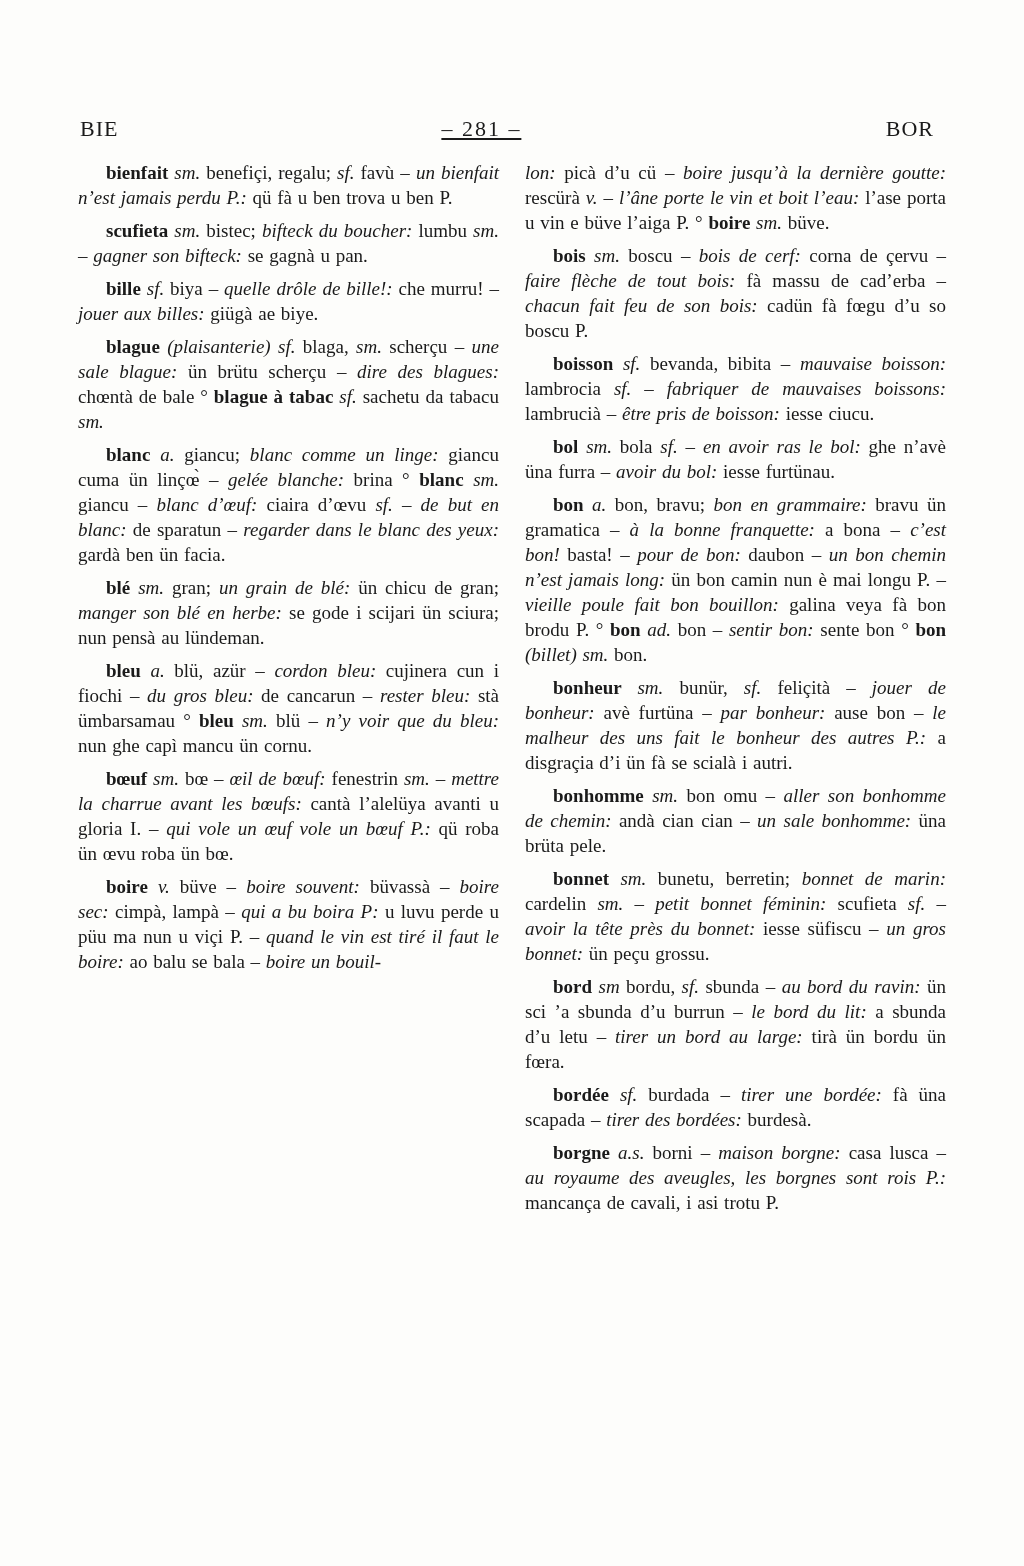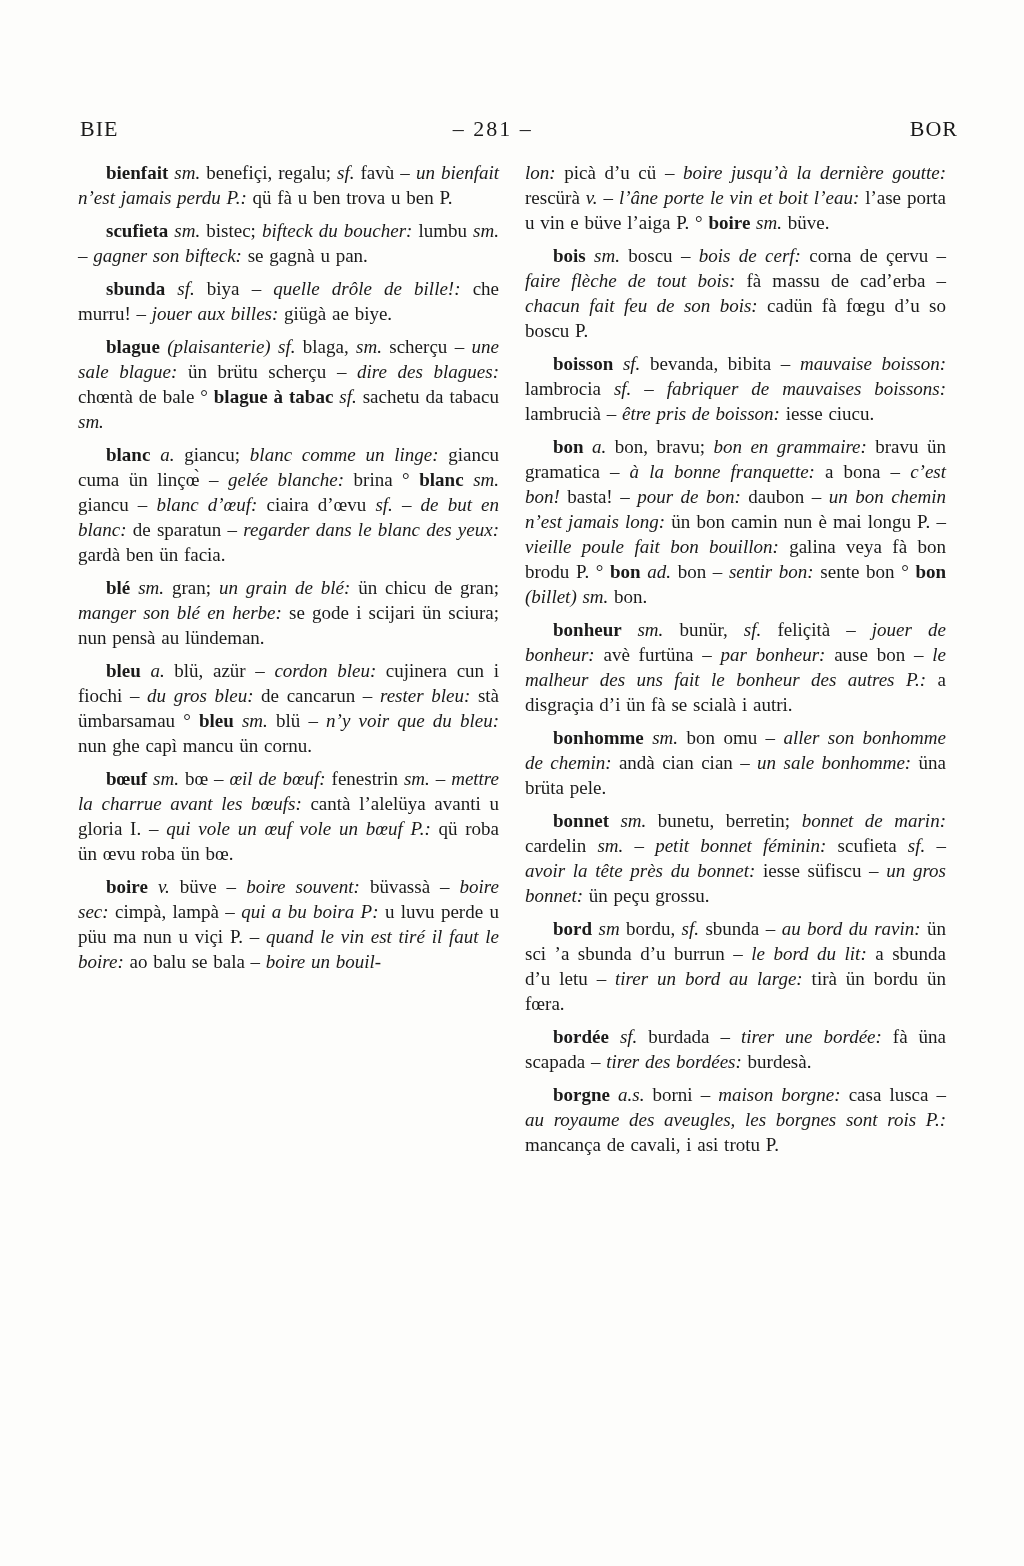--- a/index.html
+++ b/index.html
@@ -16,28 +16,28 @@
     overflow: hidden;
   }
   .page {
     position: absolute;
     inset: 0;
   }
   .page-header {
     position: absolute;
     top: 116px;
     left: 80px;
-    right: 66px;
+    right: 90px;
     height: 30px;
     font-size: 22px;
     letter-spacing: 1px;
     text-align: center;
   }
   .guide-left   { position: absolute; left: 0; top: 0; }
-  .page-number  { position: absolute; left: 47%; top: 0; transform: translateX(-50%); letter-spacing: 2px; }
+  .page-number  { position: absolute; left: 47%; top: 0; transform: translateX(-50%); letter-spacing: 2px; text-decoration: underline; }
   .guide-right  { position: absolute; right: 0; top: 0; }
   .columns {
     position: absolute;
     top: 160px;
     left: 78px;
     width: 868px;
     display: flex;
     gap: 26px;
   }
   .col {
@@ -64,32 +64,33 @@
 <div class="page">
   <div class="page-header">
     <span class="guide-left">BIE</span>
     <span class="page-number">– 281 –</span>
     <span class="guide-right">BOR</span>
   </div>
   <div class="columns">
     <div class="col">
         <p class="entry"><span class="seg-b">bienfait </span><span class="seg-i">sm. </span><span class="seg-r">benefiçi, regalu; </span><span class="seg-i">sf. </span><span class="seg-r">favù – </span><span class="seg-i">un bienfait n’est jamais perdu P.: </span><span class="seg-r">qü fà u ben trova u ben P.</span></p>
         <p class="entry"><span class="seg-b">scufieta </span><span class="seg-i">sm. </span><span class="seg-r">bistec; </span><span class="seg-i">bifteck du boucher: </span><span class="seg-r">lumbu </span><span class="seg-i">sm. </span><span class="seg-r">– </span><span class="seg-i">gagner son bifteck: </span><span class="seg-r">se gagnà u pan.</span></p>
-        <p class="entry"><span class="seg-b">sbunda </span><span class="seg-i">sf. </span><span class="seg-r">biya – </span><span class="seg-i">quelle drôle de bille!: </span><span class="seg-r">che murru! – </span><span class="seg-i">jouer aux billes: </span><span class="seg-r">giügà ae biye.</span></p>
+        <p class="entry"><span class="seg-b">bille </span><span class="seg-i">sf. </span><span class="seg-r">biya – </span><span class="seg-i">quelle drôle de bille!: </span><span class="seg-r">che murru! – </span><span class="seg-i">jouer aux billes: </span><span class="seg-r">giügà ae biye.</span></p>
         <p class="entry"><span class="seg-b">blague </span><span class="seg-i">(plaisanterie) sf. </span><span class="seg-r">blaga, </span><span class="seg-i">sm. </span><span class="seg-r">scherçu – </span><span class="seg-i">une sale blague: </span><span class="seg-r">ün brütu scherçu – </span><span class="seg-i">dire des blagues: </span><span class="seg-r">chœntà de bale ° </span><span class="seg-b">blague à tabac </span><span class="seg-i">sf. </span><span class="seg-r">sachetu da tabacu </span><span class="seg-i">sm.</span></p>
         <p class="entry"><span class="seg-b">blanc </span><span class="seg-i">a. </span><span class="seg-r">giancu; </span><span class="seg-i">blanc comme un linge: </span><span class="seg-r">giancu cuma ün linçœ̀ – </span><span class="seg-i">gelée blanche: </span><span class="seg-r">brina ° </span><span class="seg-b">blanc </span><span class="seg-i">sm. </span><span class="seg-r">giancu – </span><span class="seg-i">blanc d’œuf: </span><span class="seg-r">ciaira d’œvu </span><span class="seg-i">sf. </span><span class="seg-r">– </span><span class="seg-i">de but en blanc: </span><span class="seg-r">de sparatun – </span><span class="seg-i">regarder dans le blanc des yeux: </span><span class="seg-r">gardà ben ün facia.</span></p>
         <p class="entry"><span class="seg-b">blé </span><span class="seg-i">sm. </span><span class="seg-r">gran; </span><span class="seg-i">un grain de blé: </span><span class="seg-r">ün chicu de gran; </span><span class="seg-i">manger son blé en herbe: </span><span class="seg-r">se gode i scijari ün sciura; nun pensà au lündeman.</span></p>
         <p class="entry"><span class="seg-b">bleu </span><span class="seg-i">a. </span><span class="seg-r">blü, azür – </span><span class="seg-i">cordon bleu: </span><span class="seg-r">cujinera cun i fiochi – </span><span class="seg-i">du gros bleu: </span><span class="seg-r">de cancarun – </span><span class="seg-i">rester bleu: </span><span class="seg-r">stà ümbarsamau ° </span><span class="seg-b">bleu </span><span class="seg-i">sm. </span><span class="seg-r">blü – </span><span class="seg-i">n’y voir que du bleu: </span><span class="seg-r">nun ghe capì mancu ün cornu.</span></p>
         <p class="entry"><span class="seg-b">bœuf </span><span class="seg-i">sm. </span><span class="seg-r">bœ – </span><span class="seg-i">œil de bœuf: </span><span class="seg-r">fenestrin </span><span class="seg-i">sm. </span><span class="seg-r">– </span><span class="seg-i">mettre la charrue avant les bœufs: </span><span class="seg-r">cantà l’alelüya avanti u gloria I. – </span><span class="seg-i">qui vole un œuf vole un bœuf P.: </span><span class="seg-r">qü roba ün œvu roba ün bœ.</span></p>
         <p class="entry"><span class="seg-b">boire </span><span class="seg-i">v. </span><span class="seg-r">büve – </span><span class="seg-i">boire souvent: </span><span class="seg-r">büvassà – </span><span class="seg-i">boire sec: </span><span class="seg-r">cimpà, lampà – </span><span class="seg-i">qui a bu boira P: </span><span class="seg-r">u luvu perde u püu ma nun u viçi P. – </span><span class="seg-i">quand le vin est tiré il faut le boire: </span><span class="seg-r">ao balu se bala – </span><span class="seg-i">boire un bouil-</span></p>
       </div>
     <div class="col">
         <p class="entry cont"><span class="seg-i">lon: </span><span class="seg-r">picà d’u cü – </span><span class="seg-i">boire jusqu’à la dernière goutte: </span><span class="seg-r">rescürà </span><span class="seg-i">v. </span><span class="seg-r">– </span><span class="seg-i">l’âne porte le vin et boit l’eau: </span><span class="seg-r">l’ase porta u vin e büve l’aiga P. ° </span><span class="seg-b">boire </span><span class="seg-i">sm. </span><span class="seg-r">büve.</span></p>
         <p class="entry"><span class="seg-b">bois </span><span class="seg-i">sm. </span><span class="seg-r">boscu – </span><span class="seg-i">bois de cerf: </span><span class="seg-r">corna de çervu – </span><span class="seg-i">faire flèche de tout bois: </span><span class="seg-r">fà massu de cad’erba – </span><span class="seg-i">chacun fait feu de son bois: </span><span class="seg-r">cadün fà fœgu d’u so boscu P.</span></p>
         <p class="entry"><span class="seg-b">boisson </span><span class="seg-i">sf. </span><span class="seg-r">bevanda, bibita – </span><span class="seg-i">mauvaise boisson: </span><span class="seg-r">lambrocia </span><span class="seg-i">sf. </span><span class="seg-r">– </span><span class="seg-i">fabriquer de mauvaises boissons: </span><span class="seg-r">lambrucià – </span><span class="seg-i">être pris de boisson: </span><span class="seg-r">iesse ciucu.</span></p>
+        <p class="entry"><span class="seg-b">bol </span><span class="seg-i">sm. </span><span class="seg-r">bola </span><span class="seg-i">sf. </span><span class="seg-r">– </span><span class="seg-i">en avoir ras le bol: </span><span class="seg-r">ghe n’avè üna furra – </span><span class="seg-i">avoir du bol: </span><span class="seg-r">iesse furtünau.</span></p>
         <p class="entry"><span class="seg-b">bon </span><span class="seg-i">a. </span><span class="seg-r">bon, bravu; </span><span class="seg-i">bon en grammaire: </span><span class="seg-r">bravu ün gramatica – </span><span class="seg-i">à la bonne franquette: </span><span class="seg-r">a bona – </span><span class="seg-i">c’est bon! </span><span class="seg-r">basta! – </span><span class="seg-i">pour de bon: </span><span class="seg-r">daubon – </span><span class="seg-i">un bon chemin n’est jamais long: </span><span class="seg-r">ün bon camin nun è mai longu P. – </span><span class="seg-i">vieille poule fait bon bouillon: </span><span class="seg-r">galina veya fà bon brodu P. ° </span><span class="seg-b">bon </span><span class="seg-i">ad. </span><span class="seg-r">bon – </span><span class="seg-i">sentir bon: </span><span class="seg-r">sente bon ° </span><span class="seg-b">bon </span><span class="seg-i">(billet) sm. </span><span class="seg-r">bon.</span></p>
         <p class="entry"><span class="seg-b">bonheur </span><span class="seg-i">sm. </span><span class="seg-r">bunür, </span><span class="seg-i">sf. </span><span class="seg-r">feliçità – </span><span class="seg-i">jouer de bonheur: </span><span class="seg-r">avè furtüna – </span><span class="seg-i">par bonheur: </span><span class="seg-r">ause bon – </span><span class="seg-i">le malheur des uns fait le bonheur des autres P.: </span><span class="seg-r">a disgraçia d’i ün fà se scialà i autri.</span></p>
         <p class="entry"><span class="seg-b">bonhomme </span><span class="seg-i">sm. </span><span class="seg-r">bon omu – </span><span class="seg-i">aller son bonhomme de chemin: </span><span class="seg-r">andà cian cian – </span><span class="seg-i">un sale bonhomme: </span><span class="seg-r">üna brüta pele.</span></p>
         <p class="entry"><span class="seg-b">bonnet </span><span class="seg-i">sm. </span><span class="seg-r">bunetu, berretin; </span><span class="seg-i">bonnet de marin: </span><span class="seg-r">cardelin </span><span class="seg-i">sm. </span><span class="seg-r">– </span><span class="seg-i">petit bonnet féminin: </span><span class="seg-r">scufieta </span><span class="seg-i">sf. </span><span class="seg-r">– </span><span class="seg-i">avoir la tête près du bonnet: </span><span class="seg-r">iesse süfiscu – </span><span class="seg-i">un gros bonnet: </span><span class="seg-r">ün peçu grossu.</span></p>
         <p class="entry"><span class="seg-b">bord </span><span class="seg-i">sm </span><span class="seg-r">bordu, </span><span class="seg-i">sf. </span><span class="seg-r">sbunda – </span><span class="seg-i">au bord du ravin: </span><span class="seg-r">ün sci ’a sbunda d’u burrun – </span><span class="seg-i">le bord du lit: </span><span class="seg-r">a sbunda d’u letu – </span><span class="seg-i">tirer un bord au large: </span><span class="seg-r">tirà ün bordu ün fœra.</span></p>
         <p class="entry"><span class="seg-b">bordée </span><span class="seg-i">sf. </span><span class="seg-r">burdada – </span><span class="seg-i">tirer une bordée: </span><span class="seg-r">fà üna scapada – </span><span class="seg-i">tirer des bordées: </span><span class="seg-r">burdesà.</span></p>
         <p class="entry"><span class="seg-b">borgne </span><span class="seg-i">a.s. </span><span class="seg-r">borni – </span><span class="seg-i">maison borgne: </span><span class="seg-r">casa lusca – </span><span class="seg-i">au royaume des aveugles, les borgnes sont rois P.: </span><span class="seg-r">mancança de cavali, i asi trotu P.</span></p>
       </div>
   </div>
 </div>

